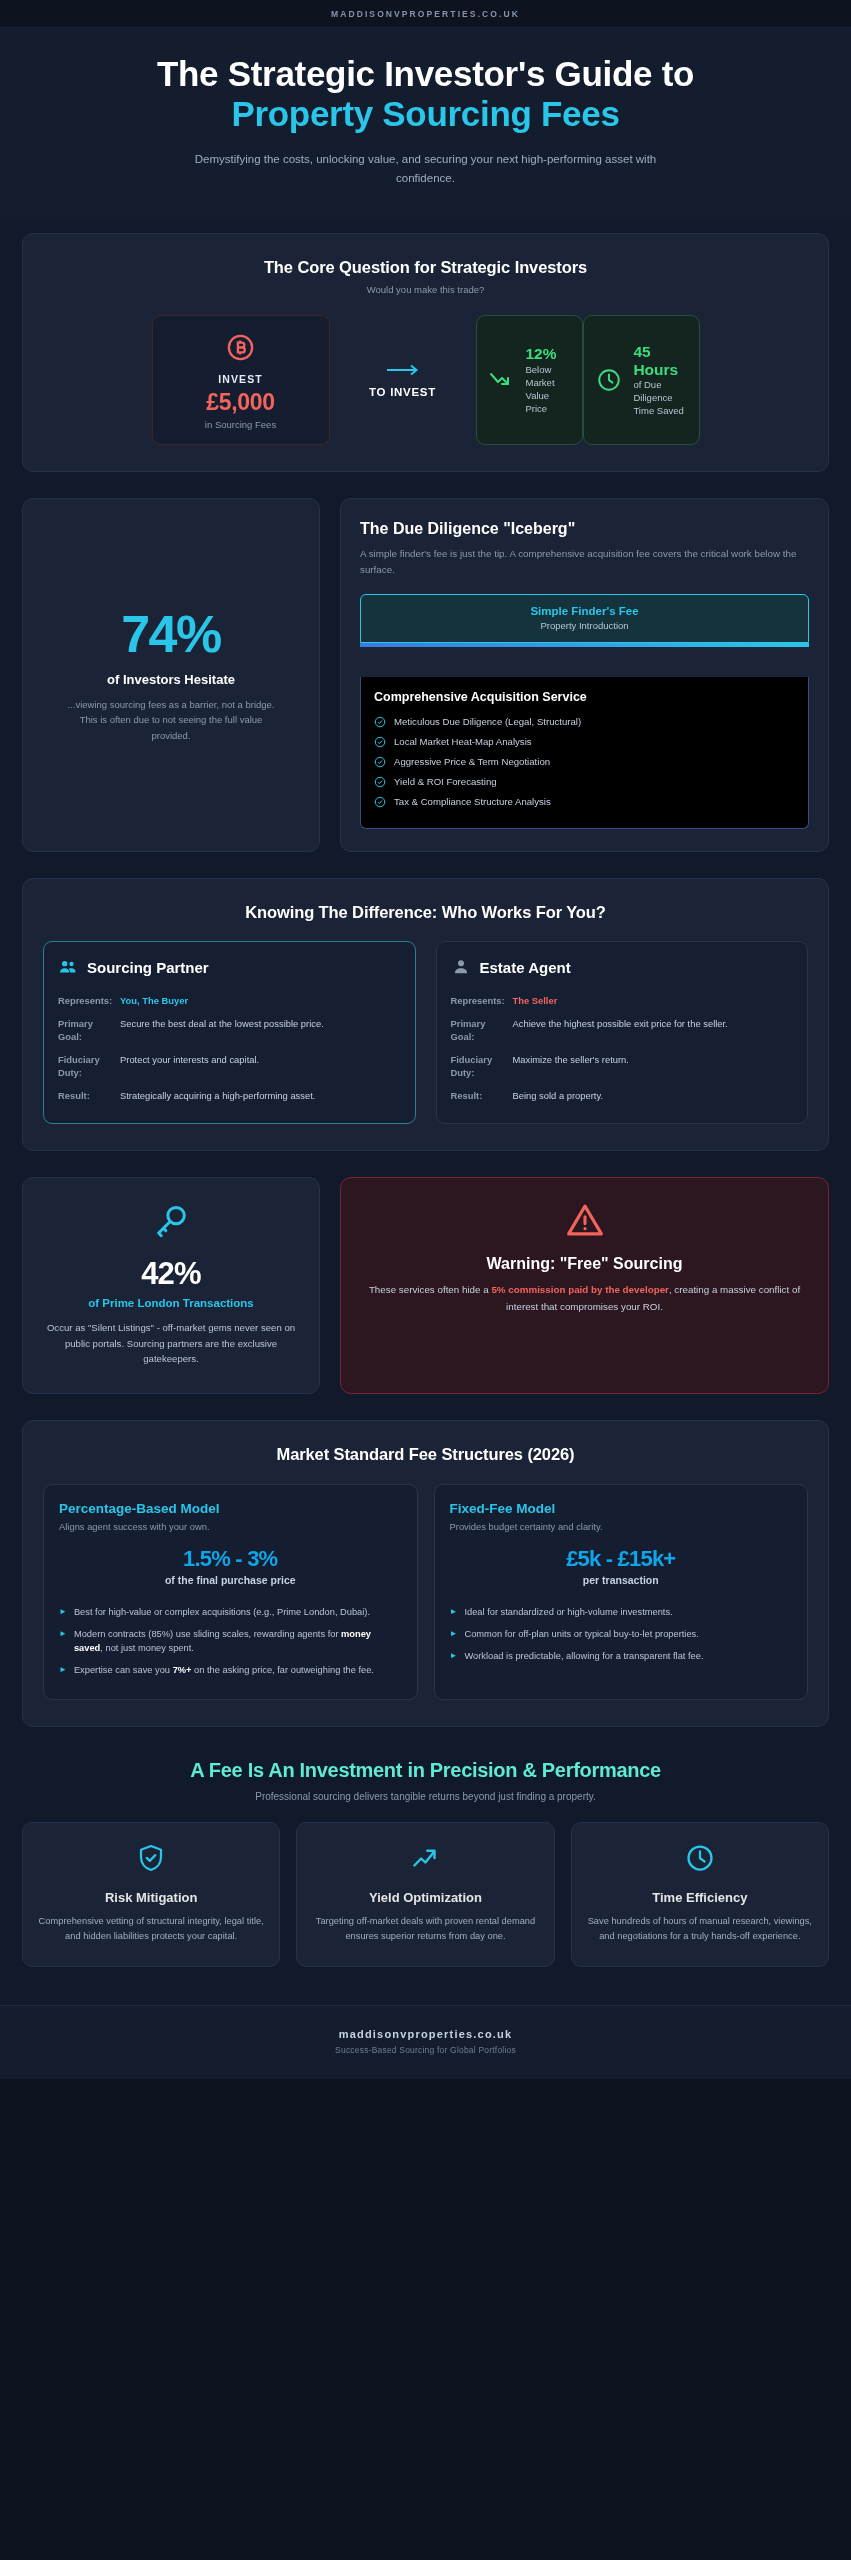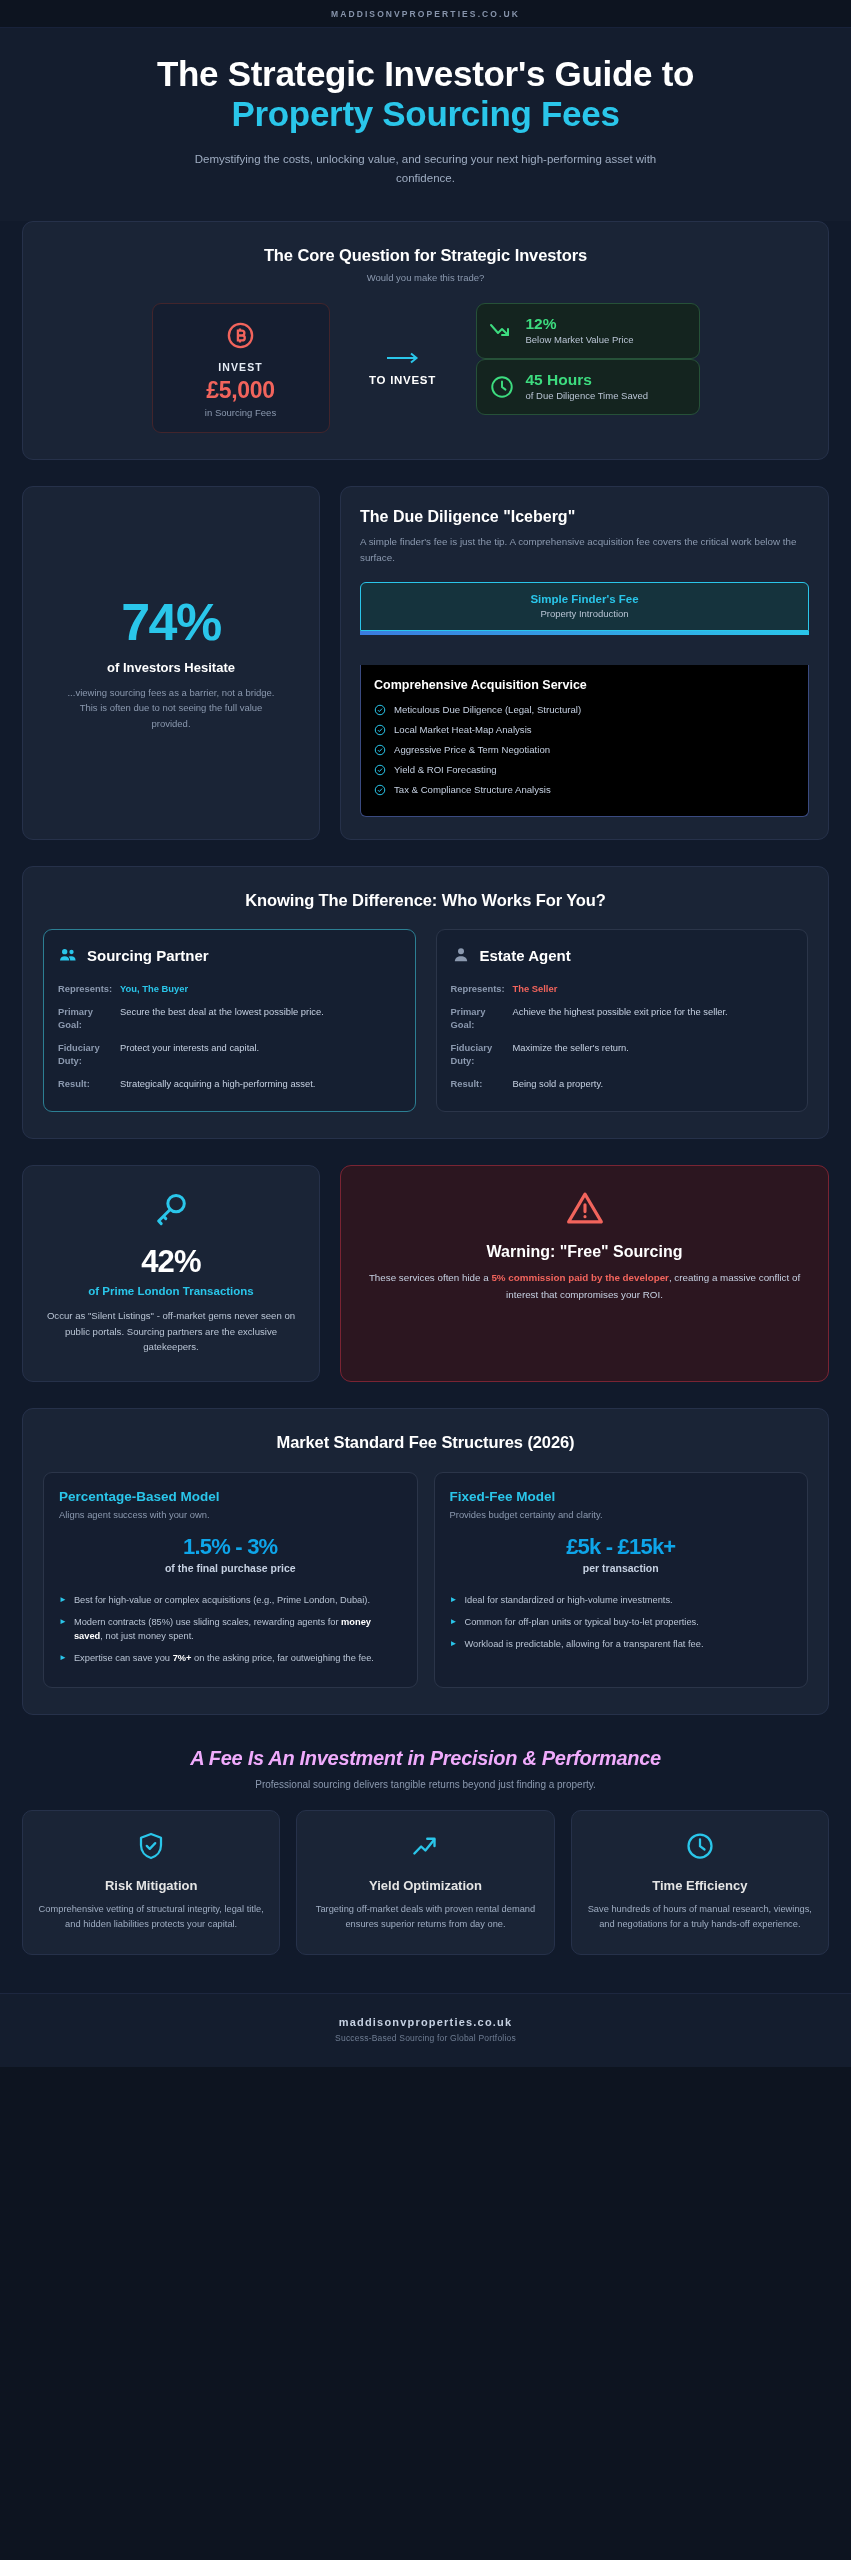--- a/index.html
+++ b/index.html
@@ -31,21 +31,21 @@
     letter-spacing:-0.3px;
   }
   .hero h1 .accent{ color:#2ac6ea; display:block; }
   .hero .sub{
     margin:17px auto 0; max-width:510px;
     font-size:11.5px; line-height:1.62; color:#9fadc2;
   }
 
   
   .panel{
-    margin:0 22px 26px;
+    margin:12px 22px 26px;
     background:#1a2436;
     border:1px solid #26314a;
     border-radius:11px;
     padding:24px 20px 26px;
   }
   .panel-title{
     text-align:center; font-size:16.5px; font-weight:bold; color:#ffffff;
     letter-spacing:-0.1px;
   }
   .panel-sub{
@@ -72,21 +72,21 @@
 
   .to-secure{
     display:flex; flex-direction:column; align-items:center; justify-content:center;
     padding:0 14px; min-width:118px;
   }
   .to-secure .arrow{ margin-bottom:9px; }
   .to-secure .txt{
     font-size:11.5px; font-weight:bold; letter-spacing:0.7px; color:#ffffff;
   }
 
-  .gains{ display:flex; flex-direction:column; width:224px; }
+  .gains{ display:flex; flex-direction:row; width:224px; }
   .gain-card{
     background:#14241f; border:1px solid #265138; border-radius:9px;
     padding:11px 12px; display:flex; align-items:center; gap:11px;
   }
   .gain-card .gi{ flex:0 0 auto; }
   .gain-card .gval{ font-size:15.5px; font-weight:bold; color:#3ddc7f; line-height:1.15; }
   .gain-card .gsub{ font-size:9.5px; color:#b9c4d4; line-height:1.35; margin-top:1px; }
 
   
   .two-col{ display:flex; gap:20px; margin:0 22px 26px; align-items:stretch; }
@@ -179,21 +179,21 @@
   .model ul{ list-style:none; margin-top:15px; }
   .model li{
     display:flex; gap:7px; align-items:flex-start;
     font-size:9.3px; line-height:1.52; color:#b9c4d4; padding:4px 0;
   }
   .model li .bp{ color:#2ac6ea; flex:0 0 auto; font-size:8px; line-height:1.75; }
   .model li b{ color:#ffffff; }
 
   
   .closing{ text-align:center; padding:6px 28px 0; }
-  .closing h2{ font-size:20px; font-weight:bold; color:#f0abfc; letter-spacing:-0.3px;font-style:italic; }
+  .closing h2{ font-size:20px; font-weight:bold; color:#5eead4; letter-spacing:-0.3px; }
   .closing .sub{ font-size:10px; color:#8b99af; margin-top:9px; }
   .benefits{ display:flex; gap:16px; margin:20px 22px 0; }
   .benefit{
     flex:1; background:#1a2436; border:1px solid #26314a; border-radius:10px;
     padding:20px 15px 22px; text-align:center;
   }
   .benefit .bi{ margin-bottom:13px; }
   .benefit h5{ font-size:13px; font-weight:bold; color:#e5e5e5; }
   .benefit p{ font-size:9.3px; line-height:1.6; color:#9fadc2; margin-top:9px; }
 

